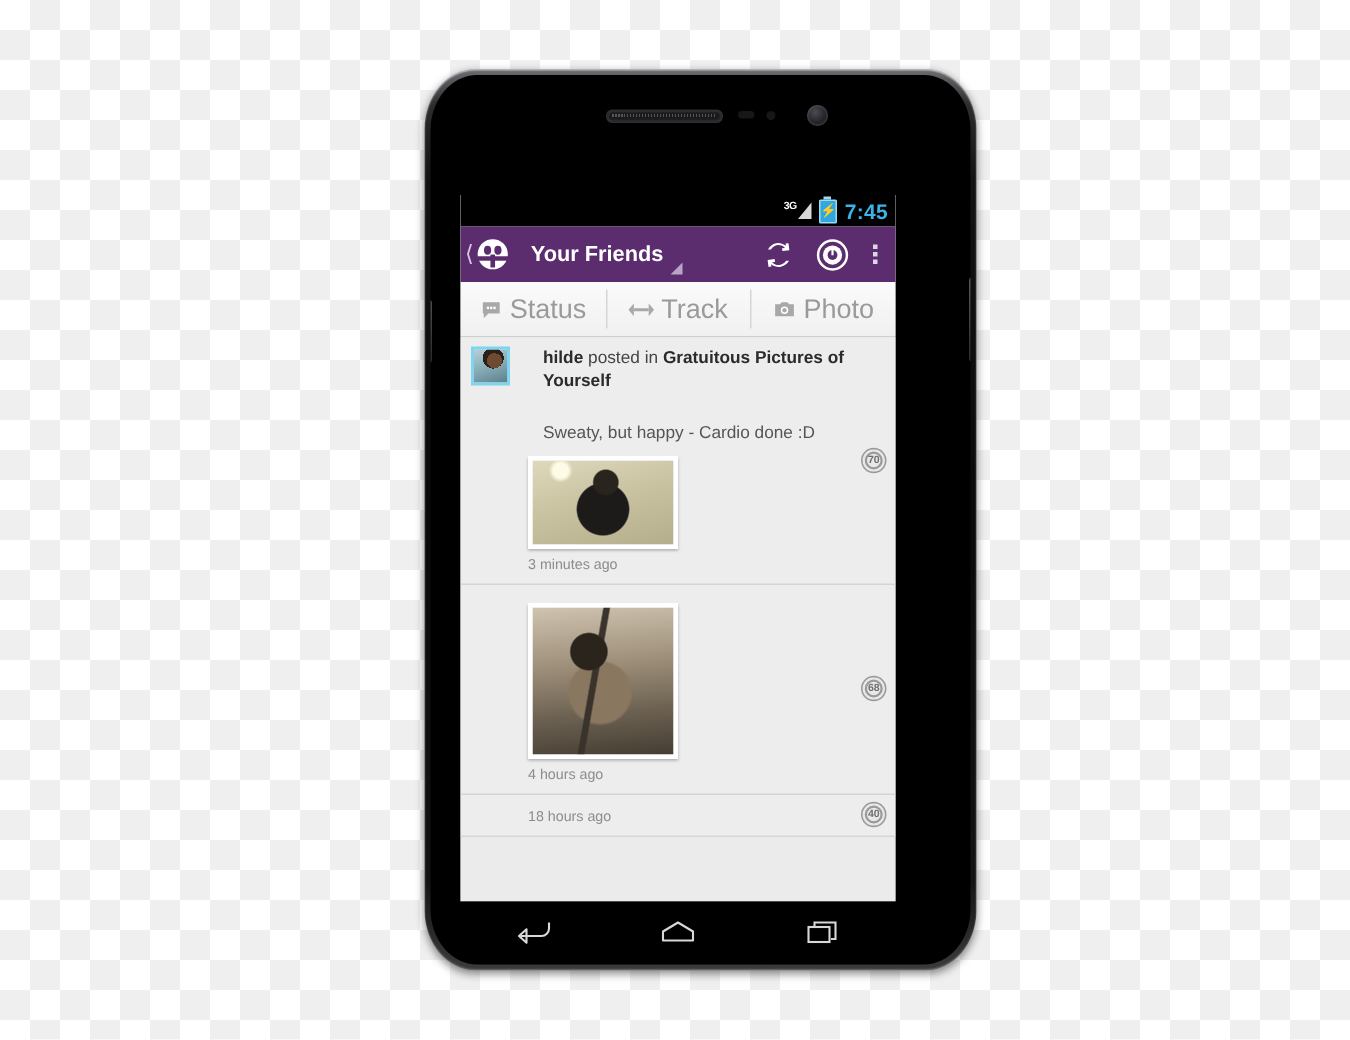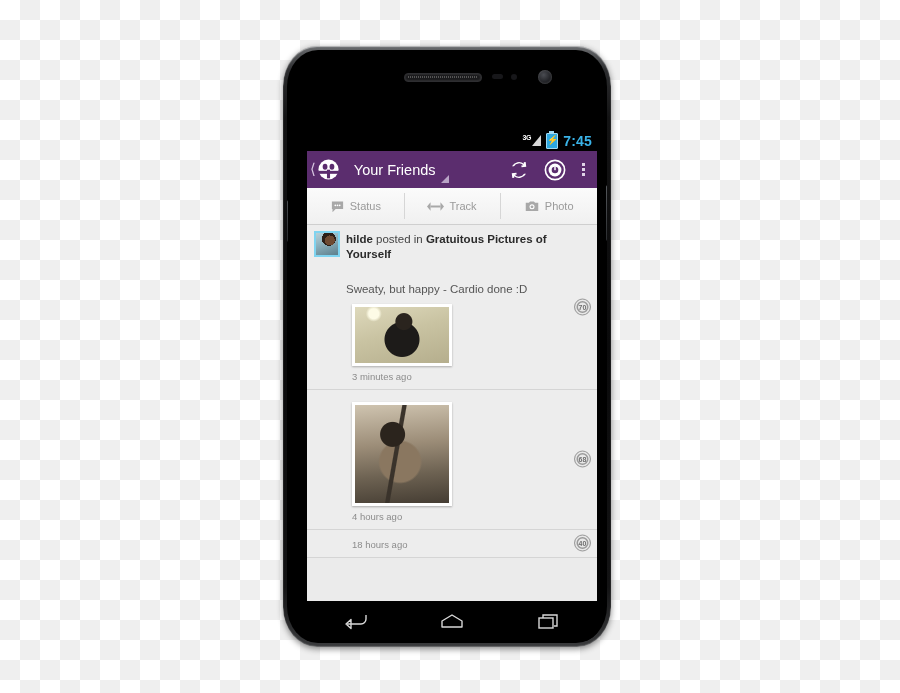--- a/index.html
+++ b/index.html
@@ -18,21 +18,21 @@
       linear-gradient(45deg, #efefef 25%, transparent 25%, transparent 75%, #efefef 75%);
     background-size: 40px 40px;
     background-position: 0 0, 20px 20px;
   }
 
   
   #phone {
     position: absolute;
     left: 283px;
     top: 46px;
-    width: 328px;
+    width: 368px;
     height: 601px;
     border-radius: 34px / 40px;
     background: linear-gradient(180deg, #6b6d70 0%, #2c2d2f 4%, #131314 12%, #0a0a0b 50%, #131314 90%, #3a3b3d 100%);
     box-shadow: 0 2px 6px rgba(0,0,0,0.45);
     padding: 0;
     box-sizing: border-box;
   }
   #phone-inner {
     position: absolute;
     left: 4px;
@@ -202,21 +202,21 @@
     font-family: "DejaVu Sans", sans-serif;
   }
   #app-logo {
     width: 23px;
     height: 23px;
     flex: 0 0 auto;
   }
   #ab-title {
     color: #ffffff;
     font-size: 14.5px;
-    font-weight: normal;
+    font-weight: bold;
     margin-left: 14px;
     white-space: nowrap;
   }
   #ab-dropdown {
     width: 0; height: 0;
     border-left: 8px solid transparent;
     border-bottom: 8px solid #b9a3c6;
     margin-left: 5px;
     align-self: flex-end;
     margin-bottom: 5px;
@@ -252,21 +252,21 @@
     border-bottom: 1px solid #cfcfcf;
     box-sizing: border-box;
   }
   .tab {
     flex: 1 1 0;
     display: flex;
     align-items: center;
     justify-content: center;
     gap: 5px;
     color: #9a9a9a;
-    font-size: 11px;
+    font-size: 18px;
     position: relative;
   }
   .tab + .tab::before {
     content: "";
     position: absolute;
     left: 0; top: 5px; bottom: 5px;
     width: 1px;
     background: #d6d6d6;
   }
 
@@ -280,21 +280,21 @@
   .post {
     position: relative;
     background: #ededed;
     border-bottom: 1px solid #d5d5d5;
     padding: 6px 30px 6px 7px;
     box-sizing: border-box;
   }
   .post-head {
     display: flex;
     align-items: flex-start;
-    gap: 6px;
+    gap: 22px;
   }
   .avatar {
     width: 26px;
     height: 26px;
     flex: 0 0 auto;
     border: 2px solid #7fd4f0;
     box-sizing: border-box;
     background-size: cover;
     background-position: center;
   }

